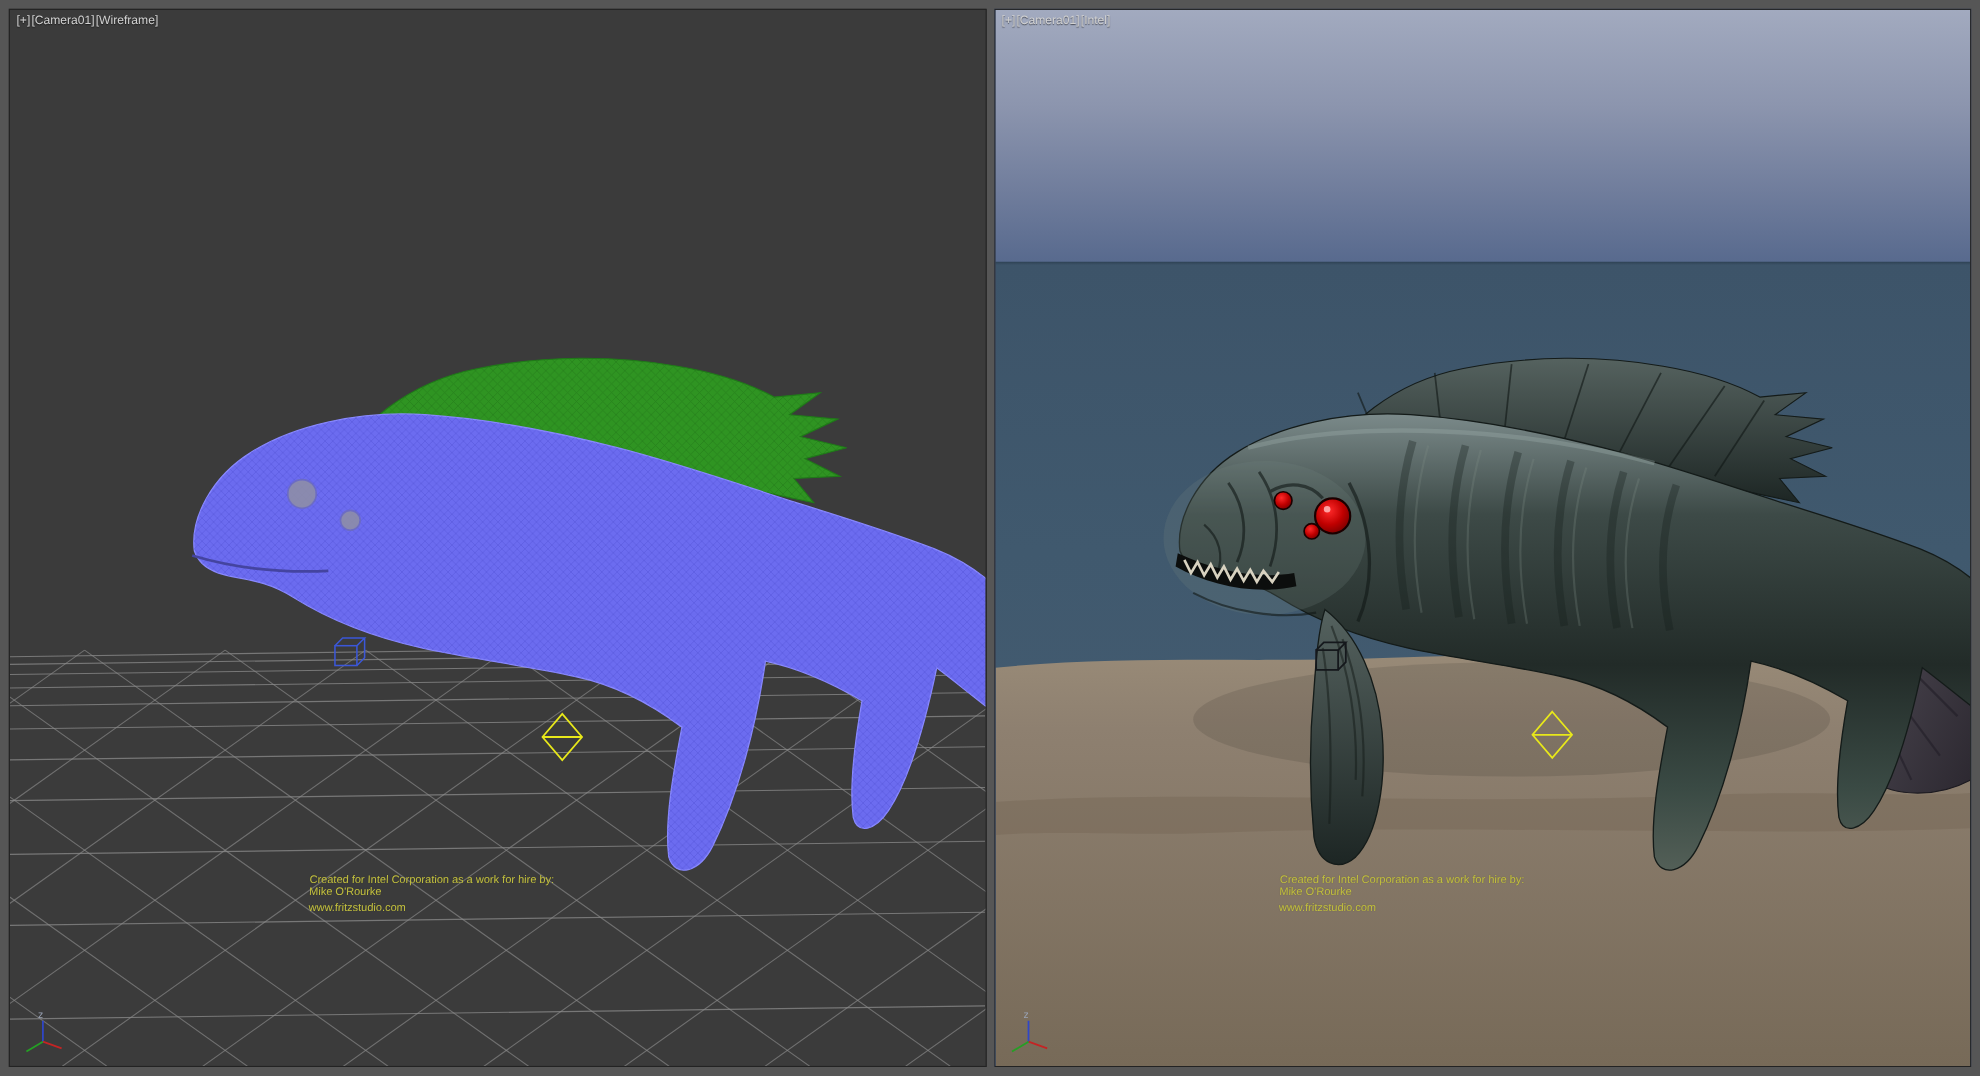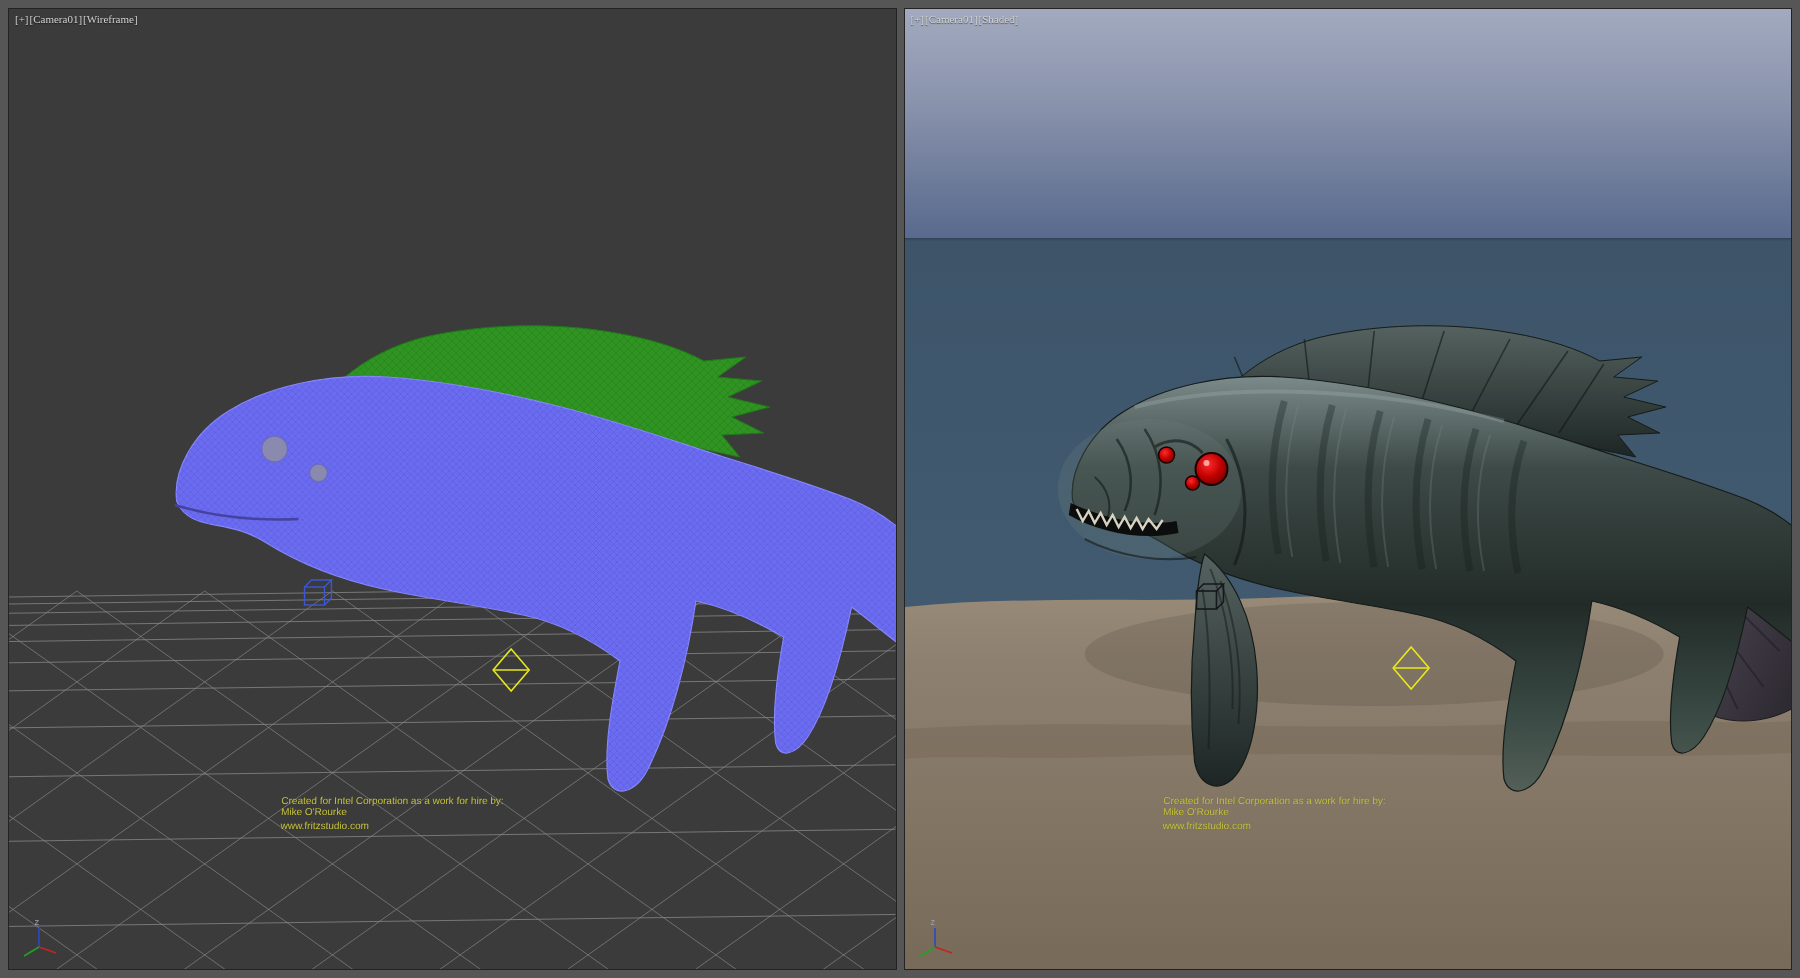--- a/index.html
+++ b/index.html
@@ -25,21 +25,21 @@
     border:1px solid #232323;
   }
   .vp-left{background:var(--viewport-bg)}
   .vp-right{background:#4a5c7e}
   .layer{position:absolute;inset:0;width:100%;height:100%}
   svg.layer{display:block}
 
   
   .vp-label{
     position:absolute;top:4px;left:6px;z-index:30;
-    font-family:Liberation Serif, serif;
+    font-family:Liberation Sans, sans-serif;
     font-size:11px;line-height:12px;color:#d2d2d2;
     text-shadow:0 1px 1px rgba(0,0,0,.55);
     cursor:default;white-space:nowrap;
   }
   .vp-label span{margin-right:1px}
 
   
   .credit{
     position:absolute;z-index:20;
     font-size:10px;line-height:11px;
@@ -319,17 +319,17 @@
       <line x1="20" y1="34" x2="5" y2="43" stroke="#24a024" stroke-width="1.6"></line>
     </svg>
 
     <div class="credit">
       <div class="l1">Created for Intel Corporation as a work for hire by:</div>
       <div class="l2">Mike O'Rourke</div>
       <div class="l3">www.fritzstudio.com</div>
     </div>
 
     <div class="vp-label">
-      <span>[+]</span><span>[Camera01]</span><span>[Shaded]</span>
+      <span>[+]</span><span>[Camera01]</span><span>[Intel]</span>
     </div>
   </section>
 
 </div>
 
 </body></html>

